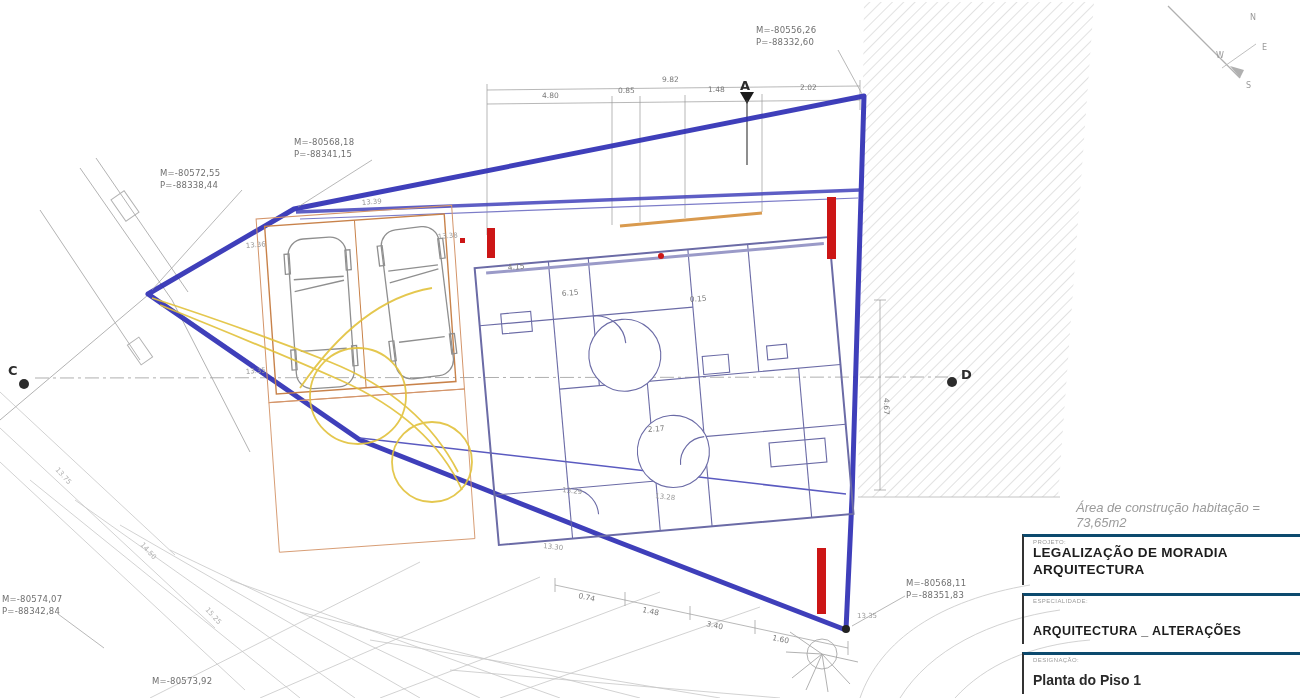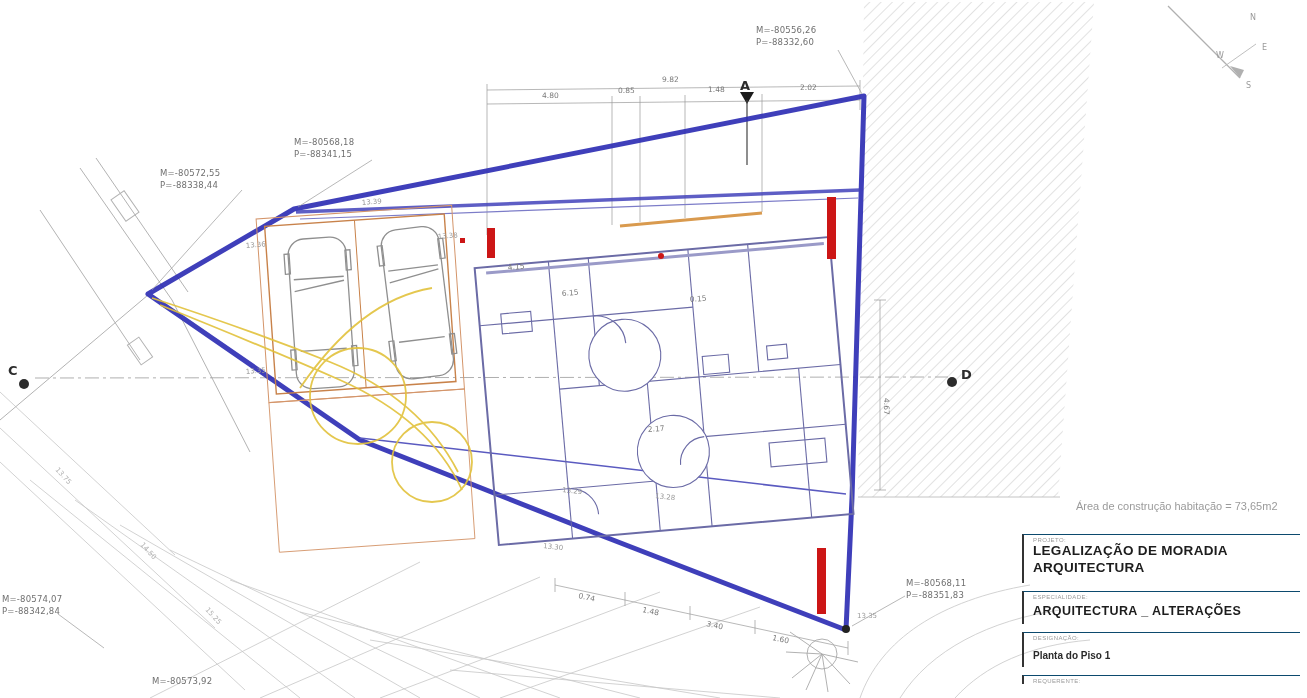--- a/index.html
+++ b/index.html
@@ -8,27 +8,27 @@
   svg{position:absolute;left:0;top:0;}
   svg text{font-family:"DejaVu Sans", sans-serif;}
   .coord{font-size:8.5px;fill:#6f6f6f;letter-spacing:.2px;}
   .dim{font-size:7.5px;fill:#7a7a7a;}
   .spot{font-size:7px;fill:#9a9a9a;}
   .contourlbl{font-size:7px;fill:#b0b0b0;}
   .seclbl{font-size:13px;font-weight:bold;fill:#2c2c2c;}
   .compassltr{font-size:8px;fill:#9a9a9a;}
   
   #titleblock{position:absolute;left:1022px;top:534px;width:278px;}
-  .tb-sec{border-top:1px solid #0c4a6e;border-left:2px solid #333;padding:2px 0 6px 9px;margin:0;}
+  .tb-sec{border-top:3px solid #0c4a6e;border-left:2px solid #333;padding:2px 0 6px 9px;margin:0;}
   .tb-label{font-size:6px;color:#9a9a9a;letter-spacing:.4px;text-transform:uppercase;}
   .tb-value-lg{font-size:13.5px;font-weight:bold;color:#1d1d1d;line-height:1.25;letter-spacing:.3px;}
-  .tb-value-md{font-size:12.5px;font-weight:bold;color:#1d1d1d;letter-spacing:.4px;margin-top:4px;}
-  .tb-value-sm{font-size:10px;font-weight:bold;color:#2a2a2a;margin-top:9px;}
+  .tb-value-md{font-size:12.5px;font-weight:bold;color:#1d1d1d;letter-spacing:.4px;margin-top:20px;}
+  .tb-value-sm{font-size:14px;font-weight:bold;color:#2a2a2a;margin-top:9px;}
   .tb-gap{height:8px;border-left:none;}
-  #areanote{position:absolute;left:1076px;top:500px;font-size:11px;color:#9b9b9b;}
+  #areanote{position:absolute;left:1076px;top:500px;font-size:13px;color:#9b9b9b;font-style:italic;}
 </style>
 </head>
 <body>
 
 <div id="sheet">
 <svg width="1307" height="698" viewBox="0 0 1307 698">
   <defs>
     <pattern id="hatch" patternUnits="userSpaceOnUse" width="8" height="8" patternTransform="rotate(45)">
       <line x1="0" y1="0" x2="0" y2="8" stroke="#c6c6c6" stroke-width="1"></line>
     </pattern>

